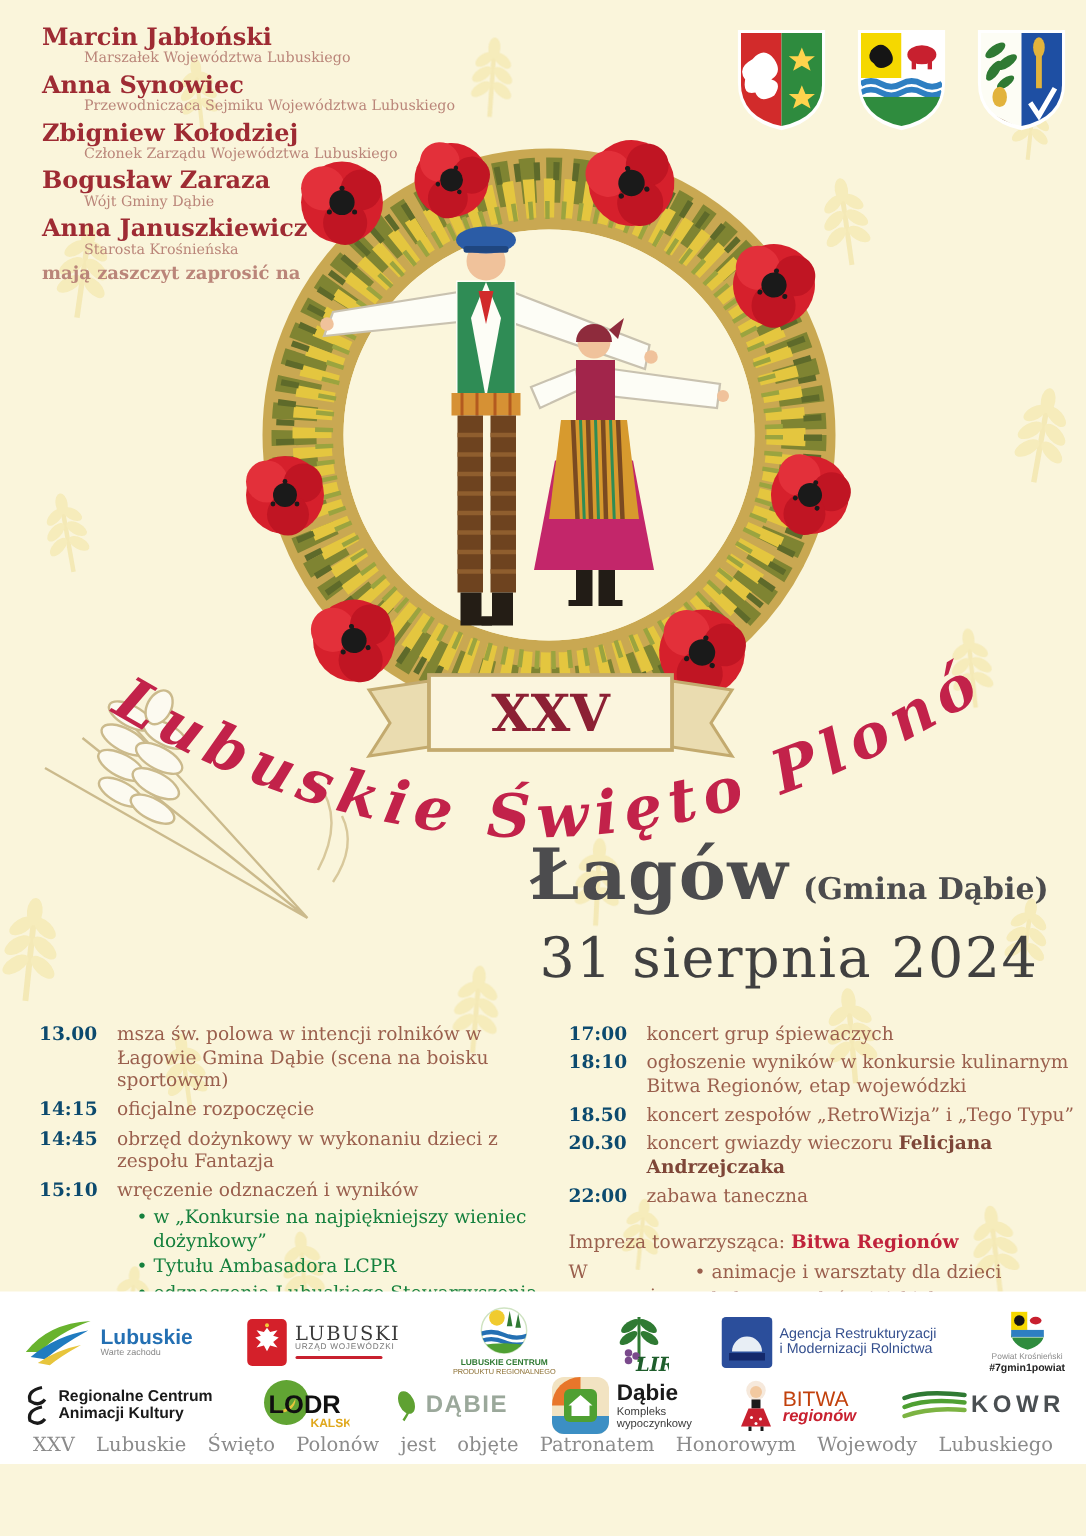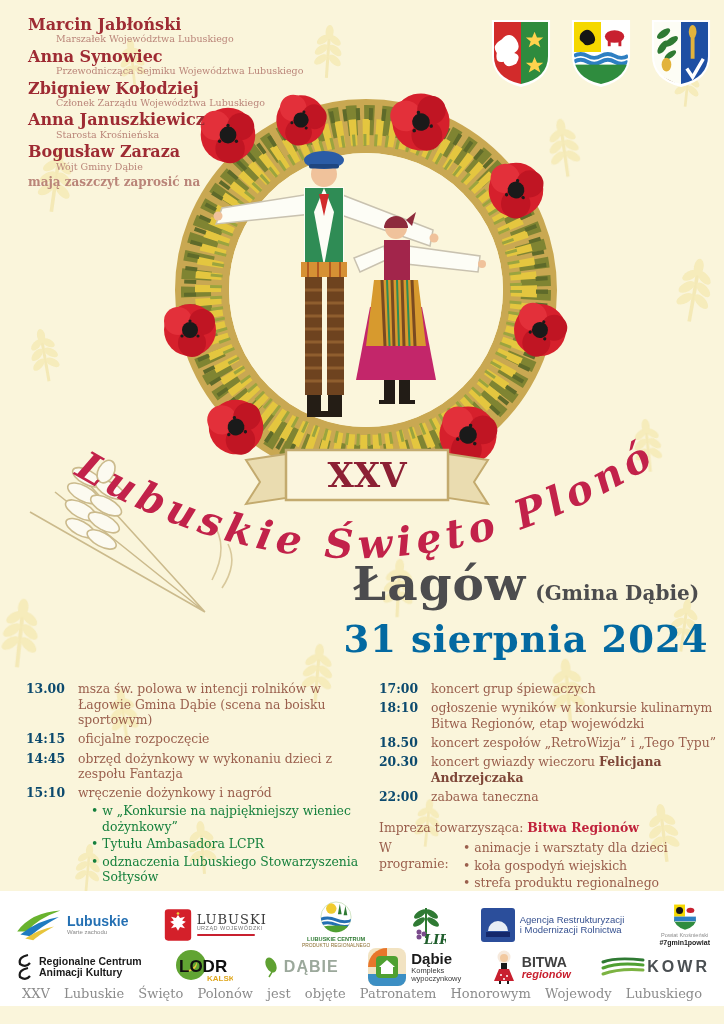--- a/index.html
+++ b/index.html
@@ -22,21 +22,21 @@
   
   .wreath{position:absolute;left:138px;top:62px;z-index:2;}
   .white-wheat{position:absolute;left:0;top:452px;z-index:1;}
   .title-curve{position:absolute;left:0;top:414px;z-index:4;}
 
   
   .where{position:absolute;left:330px;top:556px;width:392px;text-align:center;z-index:5;}
   .where-line1{display:flex;justify-content:center;align-items:baseline;gap:9px;color:#4C4C4E;}
   .loc{font-size:47px;font-weight:bold;letter-spacing:1px;}
   .locnote{font-size:20px;font-weight:bold;}
-  .date{font-size:37px;font-weight:bold;color:#0369a1;margin-top:6px;letter-spacing:1px;}
+  .date{font-size:37px;font-weight:normal;color:#404040;margin-top:6px;letter-spacing:1px;}
 
   
   .sched{position:absolute;top:681px;z-index:5;font-size:12.4px;line-height:1.26;}
   .sched-left{left:26px;width:350px;}
   .sched-right{left:379px;width:338px;}
   .sitem{display:grid;grid-template-columns:45px 1fr;gap:0 7px;margin-bottom:3.5px;}
   .time{font-weight:bold;color:#0c4a6e;}
   .stext{color:#9A5F4D;}
   .stext b{color:#7E4638;}
   .sub{grid-column:2;color:#15803d;margin-top:2px;}
@@ -44,41 +44,41 @@
   .sub div::before{content:"•  ";}
 
   .side-event{margin-top:16px;color:#9A5F4D;}
   .side-head{margin-bottom:4px;}
   .side-name{color:#C0233C;font-weight:bold;}
   .program{display:grid;grid-template-columns:84px 1fr;}
   .pbullets div{padding-left:10px;text-indent:-10px;margin-bottom:2px;}
   .pbullets div::before{content:"• ";}
 
   
-  .logos{position:absolute;left:0;top:891px;width:724px;height:115px;background:#FFFFFF;z-index:6;
+  .logos{position:absolute;left:0;top:861px;width:724px;height:115px;background:#FFFFFF;z-index:6;
          display:flex;flex-direction:column;padding:10px 14px 6px;box-sizing:border-box;
          font-family:"Liberation Sans","DejaVu Sans",sans-serif;}
   .logo-row{display:flex;align-items:center;justify-content:space-between;height:58px;}
   .logo{display:flex;align-items:center;gap:5px;}
   .ltxt{line-height:1.05;}
   .t-lubuskie{font-size:14px;font-weight:bold;color:#2470B3;}
   .t-sub{font-size:6px;color:#888;}
   .t-urzad{font-size:13px;letter-spacing:1px;color:#3A3A3A;font-family:"DejaVu Serif",serif;}
   .t-urzad-sub{font-size:5.5px;color:#777;letter-spacing:.5px;}
   .red-line{width:58px;height:2.5px;background:#C8202F;border-radius:2px;margin-top:2px;}
   .t-lcpr1{font-size:5.6px;font-weight:bold;color:#2F7A33;text-align:center;}
   .t-lcpr2{font-size:4.9px;color:#8A6D2F;text-align:center;}
   .t-arimr{font-size:9.5px;color:#35508F;}
   .t-powiat1{font-size:5.6px;color:#8C8C8C;text-align:center;}
   .t-powiat2{font-size:7px;font-weight:bold;color:#222;text-align:center;}
   .t-rcak{font-size:10.5px;font-weight:bold;color:#1A1A1A;}
   .t-dabieg{font-size:16px;color:#9BA89B;letter-spacing:1px;font-weight:bold;}
   .t-dabiek{font-size:15px;font-weight:800;color:#1A1A1A;}
   .t-dabiek-sub{font-size:7.5px;color:#3A3A3A;}
-  .t-bitwa{font-size:14px;font-weight:700;color:#404040;line-height:1;}
+  .t-bitwa{font-size:14px;font-weight:400;color:#c2410c;line-height:1;}
   .t-bitwa-sub{font-size:11px;font-weight:bold;font-style:italic;color:#C8202F;line-height:1;}
   .t-kowr{font-size:16px;font-weight:bold;color:#4A4F52;letter-spacing:3px;}
   .footer{margin-top:auto;font-family:"DejaVu Serif",serif;font-size:13px;color:#8B8B8B;
           text-align:justify;text-align-last:justify;padding:0 8px 4px;}
 </style>
 </head>
 <body>
 
 <div class="poster">
 
@@ -126,26 +126,26 @@
       </div>
     <div>
         <div class="inviter-name">Anna Synowiec</div>
         <div class="inviter-title">Przewodnicząca Sejmiku Województwa Lubuskiego</div>
       </div>
     <div>
         <div class="inviter-name">Zbigniew Kołodziej</div>
         <div class="inviter-title">Członek Zarządu Województwa Lubuskiego</div>
       </div>
     <div>
+        <div class="inviter-name">Bogusław Zaraza</div>
+        <div class="inviter-title">Wójt Gminy Dąbie</div>
+      </div>
+    <div>
         <div class="inviter-name">Anna Januszkiewicz</div>
         <div class="inviter-title">Starosta Krośnieńska</div>
-      </div>
-    <div>
-        <div class="inviter-name">Bogusław Zaraza</div>
-        <div class="inviter-title">Wójt Gminy Dąbie</div>
       </div>
     <div class="invite-line">mają zaszczyt zaprosić na</div>
   </div>
 
   <div class="shields">
     <svg width="62" height="70" viewBox="0 0 64 72">
       <defs>
           <clipPath id="shp1">
             <path d="M4 4 H60 V38 Q60 62 32 68 Q4 62 4 38 Z"></path>
           </clipPath>
@@ -332,21 +332,21 @@
     <div class="sitem">
       <span class="time">14:15</span>
       <span class="stext">oficjalne rozpoczęcie</span>
     </div>
     <div class="sitem">
       <span class="time">14:45</span>
       <span class="stext">obrzęd dożynkowy w wykonaniu dzieci z zespołu Fantazja</span>
     </div>
     <div class="sitem">
       <span class="time">15:10</span>
-      <span class="stext">wręczenie dożynkowy i nagród</span>
+      <span class="stext">wręczenie odznaczeń i wyników</span>
       <div class="sub">
         <div>w „Konkursie na najpiękniejszy wieniec dożynkowy”</div>
         <div>Tytułu Ambasadora LCPR</div>
         <div>odznaczenia Lubuskiego Stowarzyszenia Sołtysów</div>
       </div>
     </div>
     <div class="sitem">
       <span class="time">16:00</span>
       <span class="stext">koncert Lubuskiego Zespołu Pieśni i Tańca im. Ludwika Figasa przy Regionalnym Centrum Animacji Kultury w Zielonej Górze</span>
     </div>

